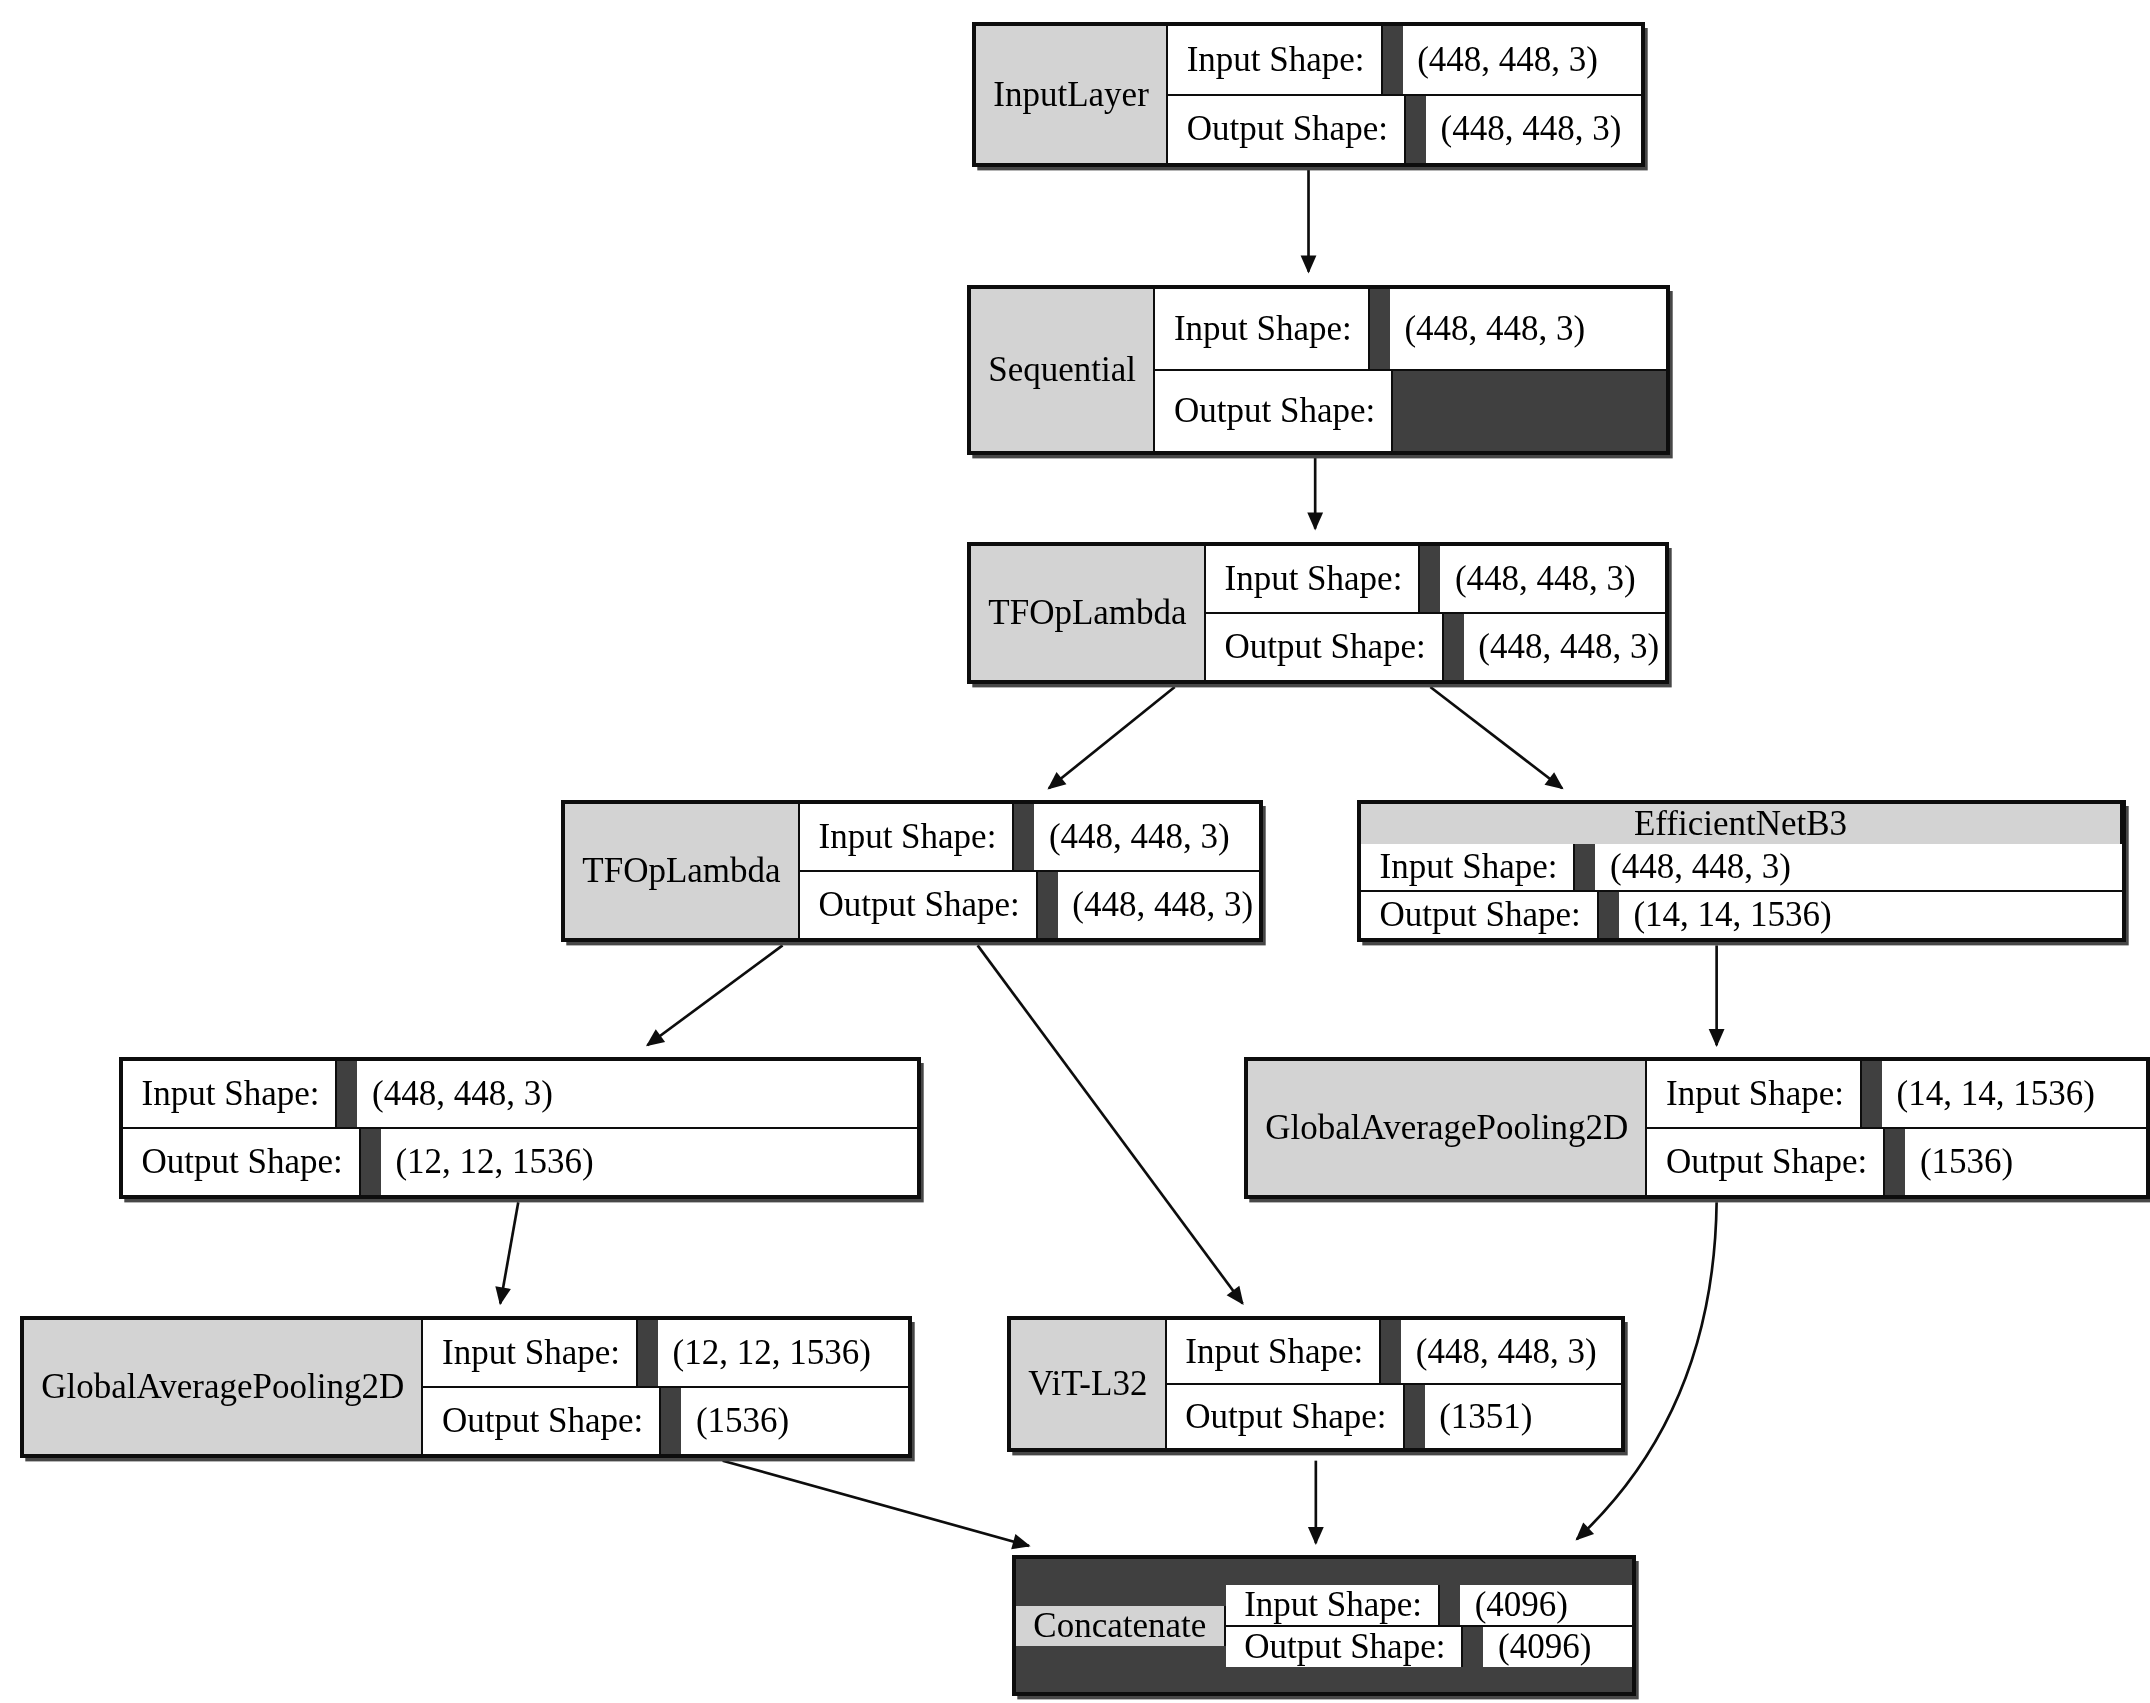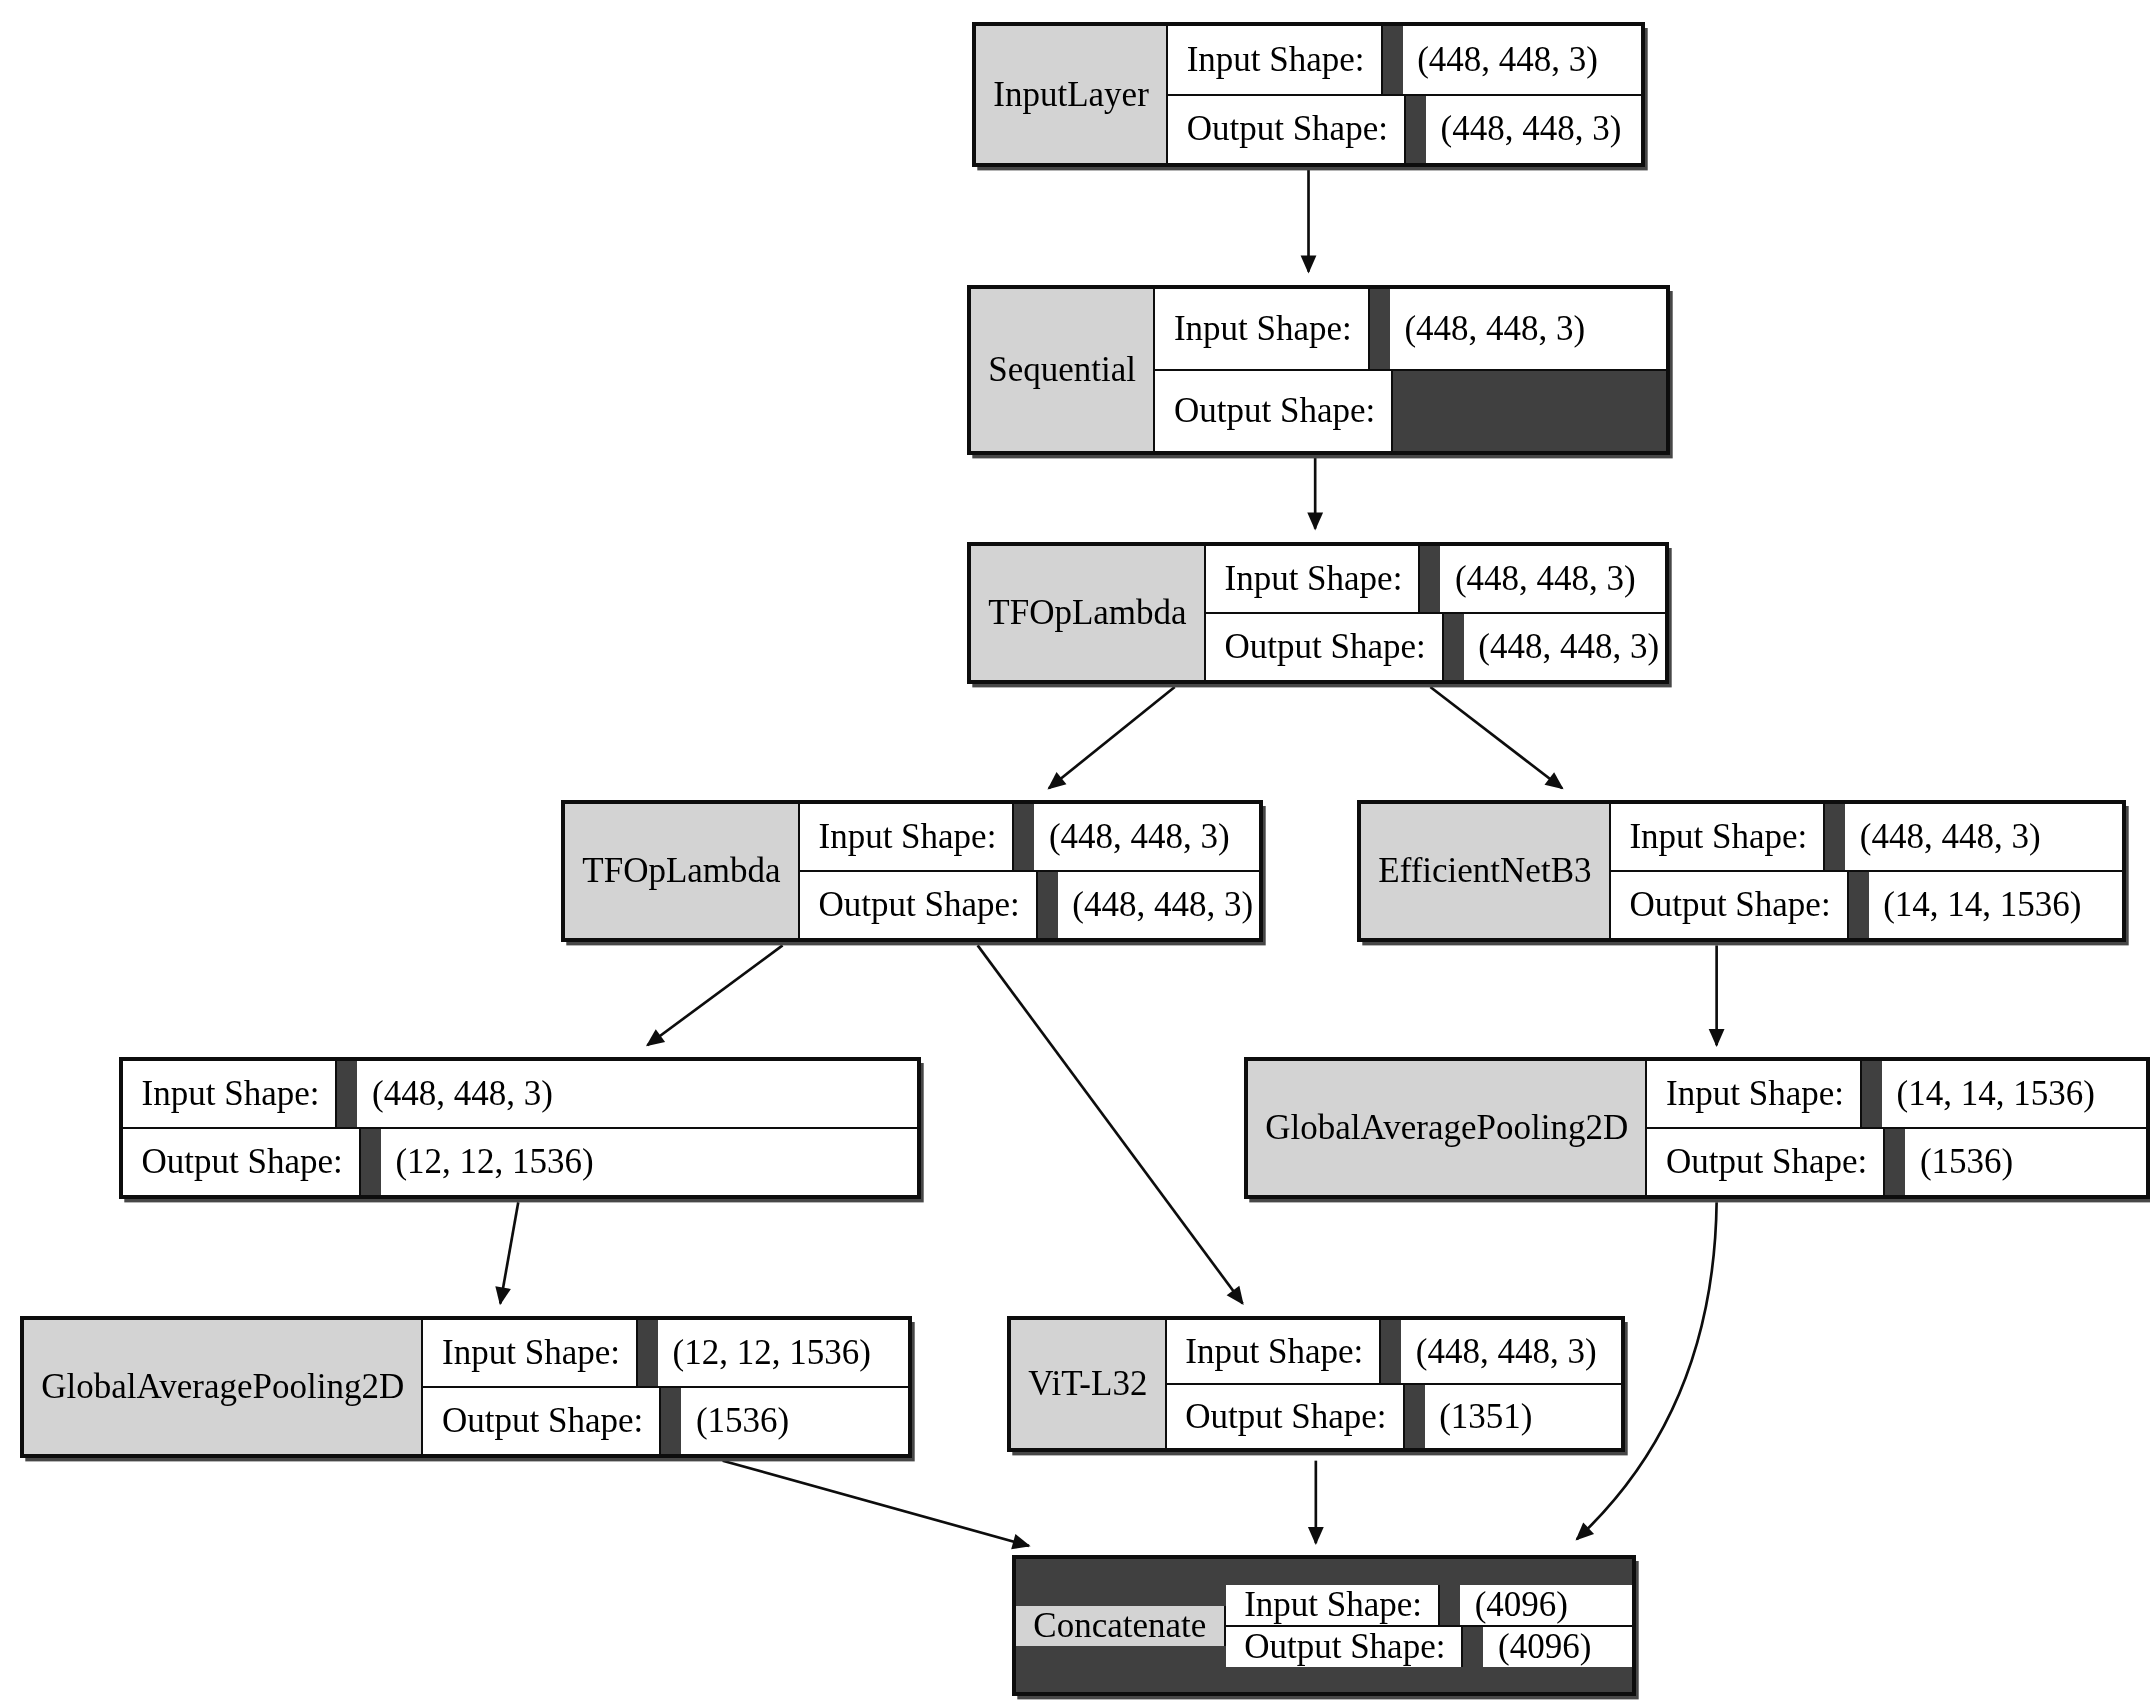--- a/index.html
+++ b/index.html
@@ -78,21 +78,21 @@
     white-space: nowrap;
     background: #ffffff;
     min-width: 0;
     margin-left: 20px;
   }
   
   #n0 { left: 972px; top:   22px; width: 673px; height: 145px; }
   #n1 { left: 967px; top:  285px; width: 703px; height: 170px; }
   #n2 { left: 967px; top:  542px; width: 702px; height: 142px; }
   #n3 { left:  561px; top: 800px; width: 702px; height: 142px; }
-  #n4 { left: 1357px; top: 800px; width: 769px; height: 142px; }
+  #n4 { left: 1357px; top: 800px; width: 769px; height: 142px; flex-direction: column; }
   #n5 { left:  119px; top: 1057px; width: 802px; height: 142px; }
   #n6 { left: 1244px; top: 1057px; width: 906px; height: 142px; }
   #n7 { left:   20px; top: 1316px; width: 892px; height: 142px; }
   #n8 { left: 1007px; top: 1316px; width:  618px; height: 136px; }
   #n9 { left: 1012px; top: 1555px; width:  624px; height: 141px; align-items: center; }
 </style>
 </head>
 <body>
 
 <div class="canvas">

